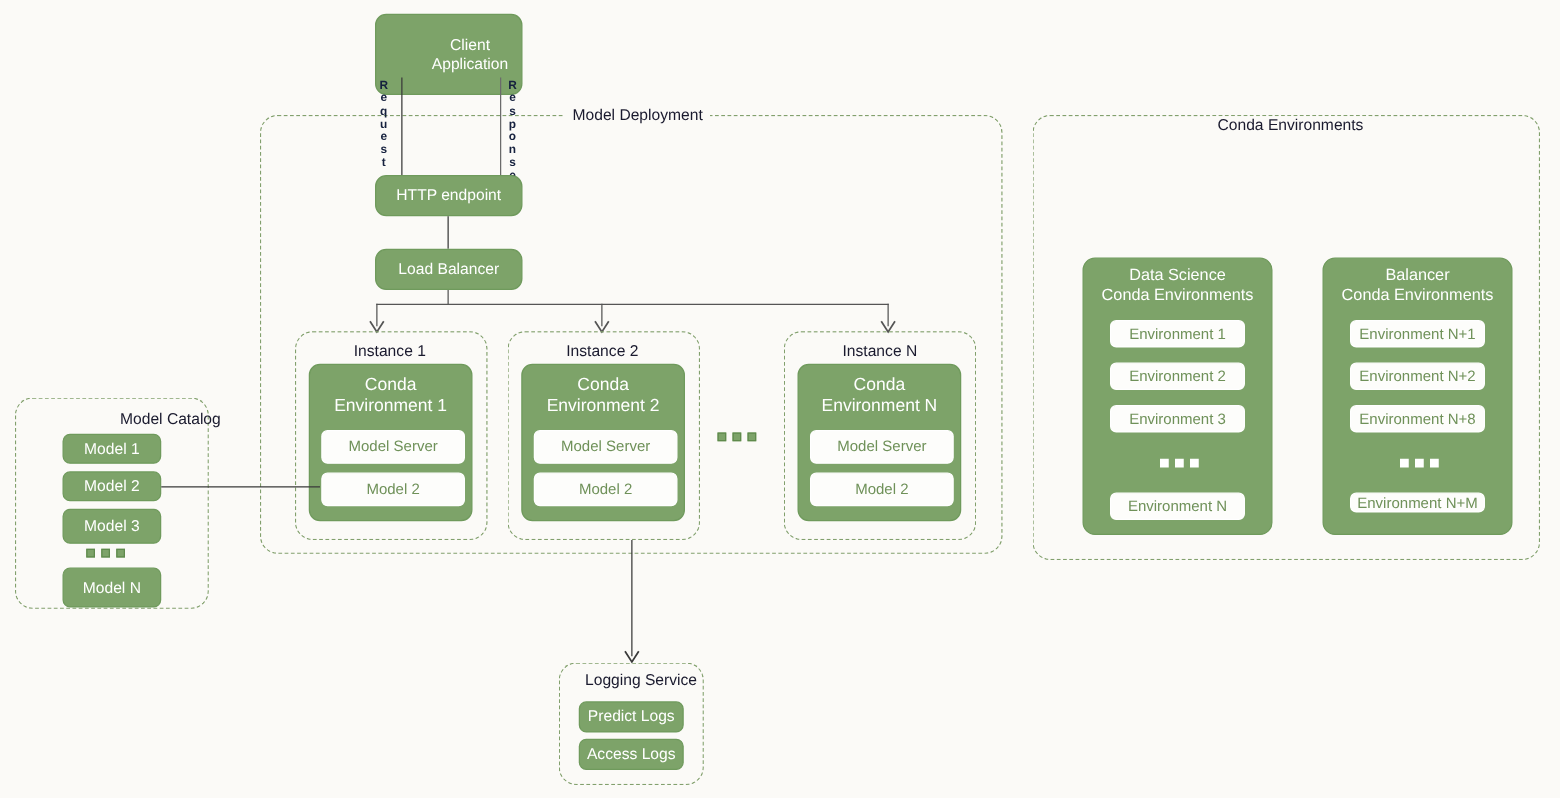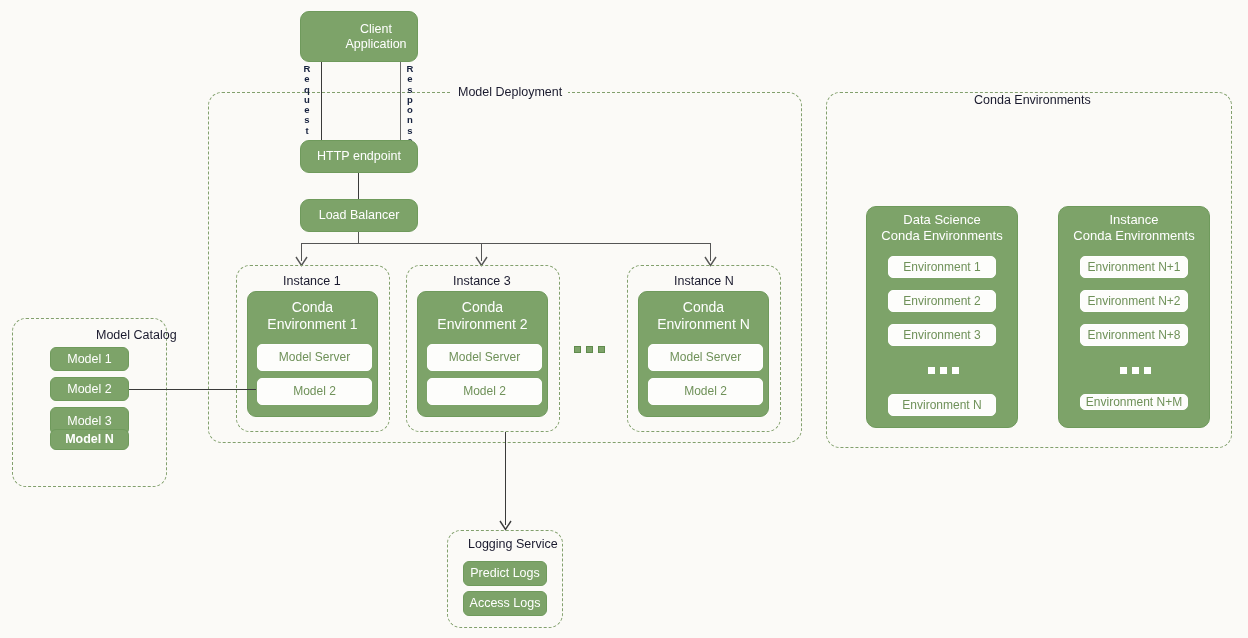--- a/index.html
+++ b/index.html
@@ -95,21 +95,21 @@
 </style>
 </head>
 <body>
 
 <div class="abs dashed" style="left:208px;top:92px;width:594px;height:351px;"></div>
 <div class="dashed-label" style="left:452px;top:92px;transform:translateY(-50%);">Model Deployment</div>
 
 <div class="abs dashed" style="left:826px;top:92px;width:406px;height:356px;"></div>
 <div class="dashed-label" style="left:968px;top:100px;transform:translateY(-50%);">Conda Environments</div>
 
-<div class="abs gbox big" style="left:300px;top:11px;width:118px;height:51px;padding-left:34px;">
+<div class="abs gbox big" style="left:300px;top:11px;width:118px;height:65px;padding-left:34px;">
   <span>Client Application</span>
 </div>
 
 <div class="line-v" style="left:321px;top:62px;height:79px;"></div>
 <div class="vtext" style="left:302px;top:64px;">
   <span>R</span>
   <span>e</span>
   <span>q</span>
   <span>u</span>
   <span>e</span>
@@ -172,21 +172,21 @@
   </div>
   <div class="wbox" style="position:absolute;left:9px;top:52px;width:113px;height:25px;">
     <span>Model Server</span>
   </div>
   <div class="wbox" style="position:absolute;left:9px;top:86px;width:113px;height:25px;">
     <span>Model 2</span>
   </div>
 </div>
 
 <div class="abs dashed" style="left:406px;top:265px;width:154px;height:167px;"></div>
-<div class="dashed-label" style="left:447px;top:281px;transform:translateY(-50%);">Instance 3</div>
+<div class="dashed-label" style="left:447px;top:281px;transform:translateY(-50%);">Instance 2</div>
 <div class="abs gbox big" style="left:417px;top:291px;width:131px;height:126px;flex-direction:column;justify-content:flex-start;padding-top:7px;">
   <div style="font-size:14px;line-height:1.22;">
     <div>Conda</div>
     <div>Environment 2</div>
   </div>
   <div class="wbox" style="position:absolute;left:9px;top:52px;width:113px;height:25px;">
     <span>Model Server</span>
   </div>
   <div class="wbox" style="position:absolute;left:9px;top:86px;width:113px;height:25px;">
     <span>Model 2</span>
@@ -224,21 +224,21 @@
   <span>Model 2</span>
 </div>
 <div class="abs gbox" style="left:50px;top:407px;width:79px;height:28px;">
   <span>Model 3</span>
 </div>
 <div class="dots" style="left:69px;top:439px;">
   <span class="d"></span>
   <span class="d"></span>
   <span class="d"></span>
 </div>
-<div class="abs gbox" style="left:50px;top:429px;width:79px;height:21px;font-weight:bold;">
+<div class="abs gbox" style="left:50px;top:454px;width:79px;height:32px;">
   <span>Model N</span>
 </div>
 
 <div class="line-h" style="left:129px;top:389px;width:127px;"></div>
 
 <div class="line-v" style="left:505px;top:432px;height:93px;"></div>
 <div class="arrowhead" style="left:499px;top:520px;">
   <svg width="13" height="11" viewBox="0 0 13 11">
       <path d="M1 1 L6.5 9.5 L12 1" fill="none" stroke="#3a3a3a" stroke-width="1.4"></path>
     </svg>
@@ -271,21 +271,21 @@
   <span class="d"></span>
   <span class="d"></span>
   <span class="d"></span>
 </div>
 <div class="abs wbox" style="left:888px;top:394px;width:108px;height:22px;">
   <span>Environment N</span>
 </div>
 
 <div class="abs group" style="left:1058px;top:206px;width:152px;height:222px;"></div>
 <div class="group-title" style="left:1058px;width:152px;top:212px;">
-  <div>Instance</div>
+  <div>Balancer</div>
   <div>Conda Environments</div>
 </div>
 <div class="abs wbox" style="left:1080px;top:256px;width:108px;height:22px;">
   <span>Environment N+1</span>
 </div>
 <div class="abs wbox" style="left:1080px;top:290px;width:108px;height:22px;">
   <span>Environment N+2</span>
 </div>
 <div class="abs wbox" style="left:1080px;top:324px;width:108px;height:22px;">
   <span>Environment N+8</span>

